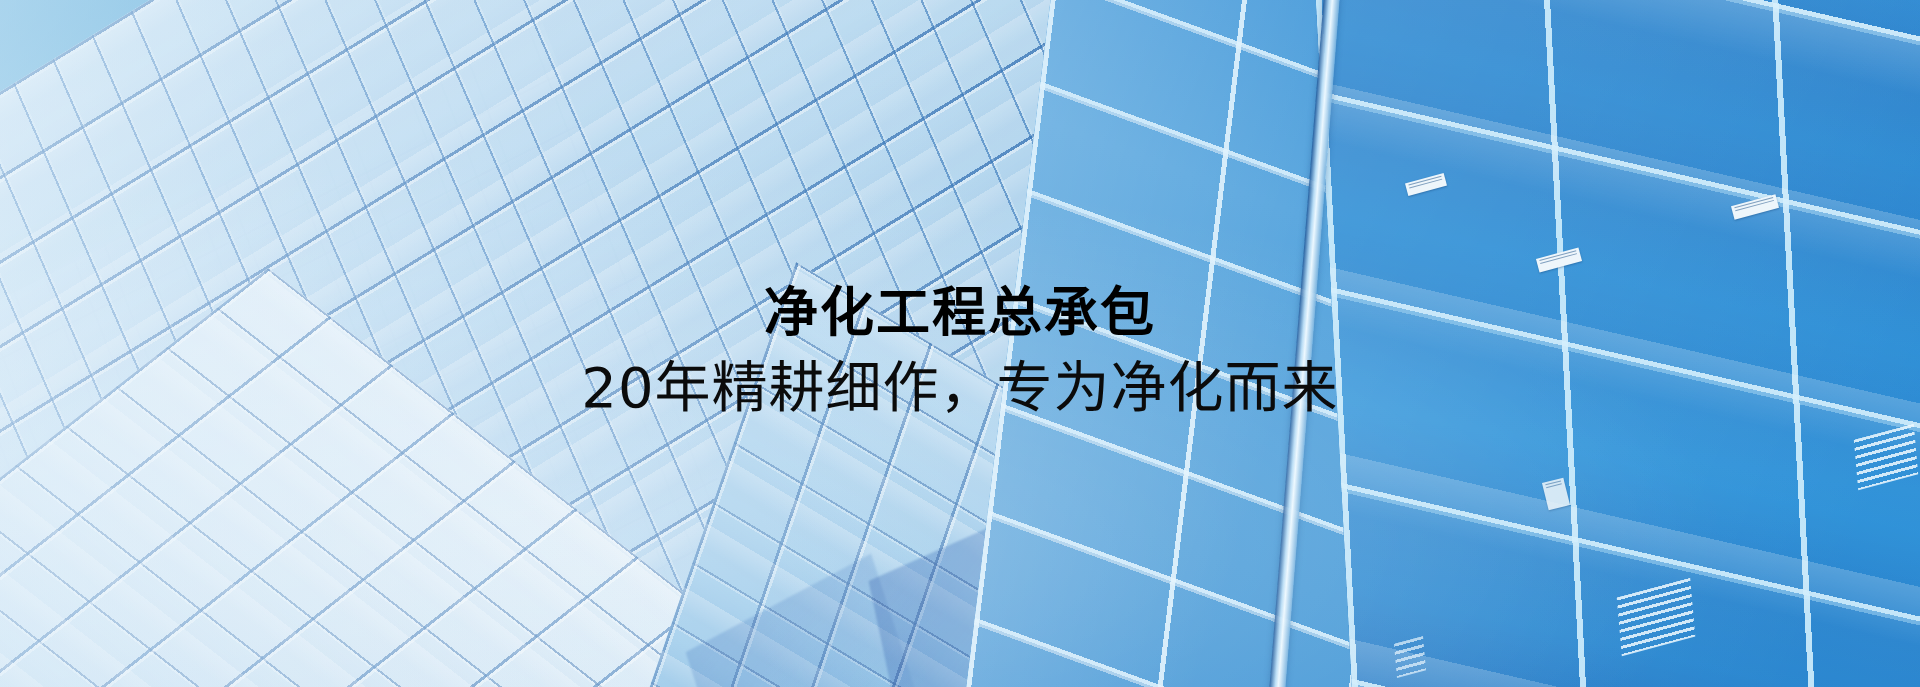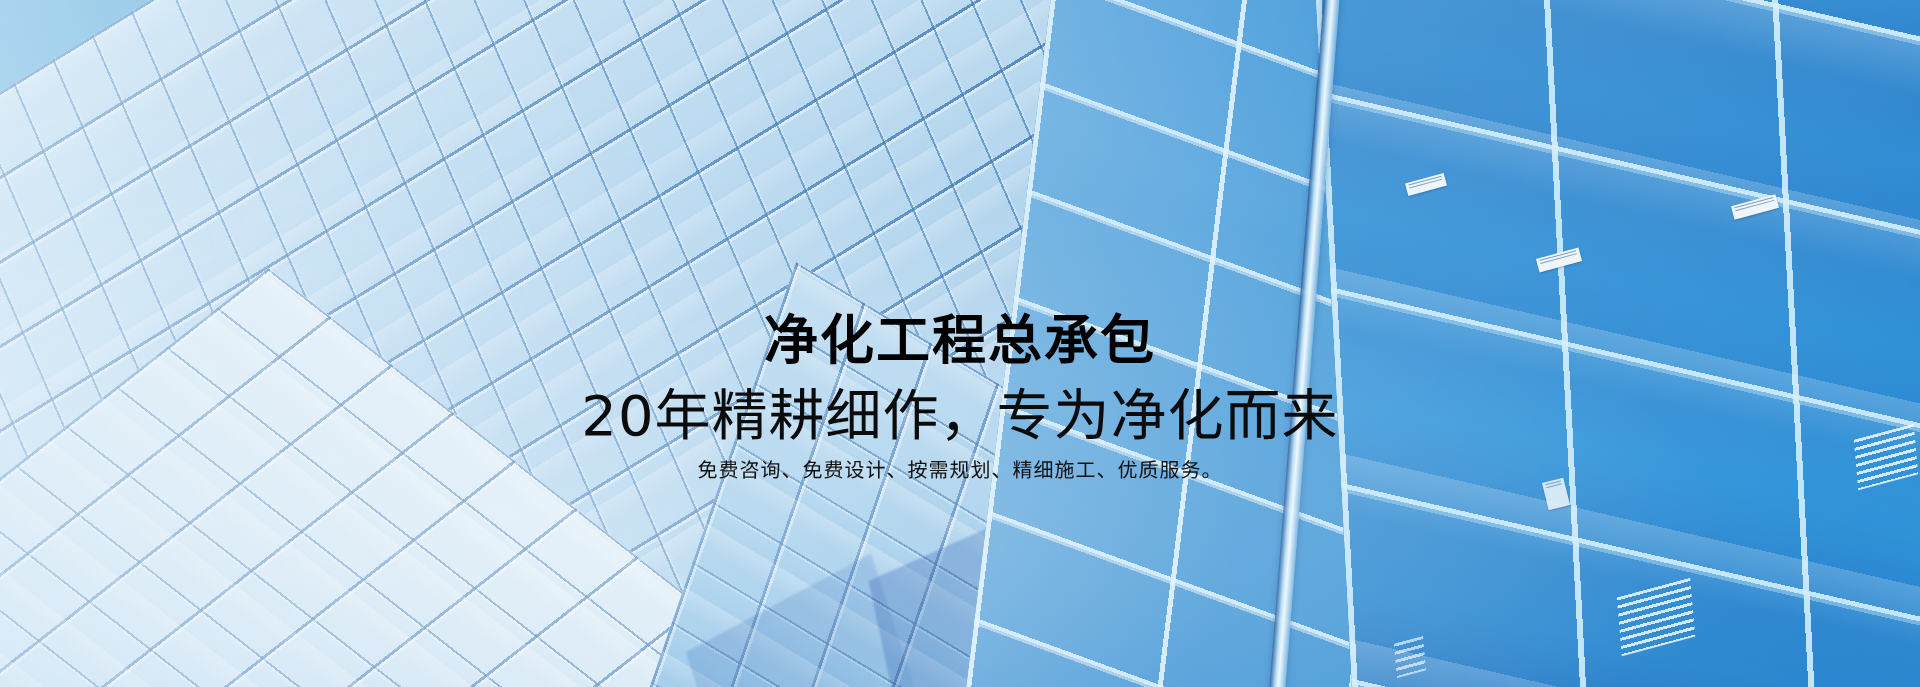--- a/index.html
+++ b/index.html
@@ -308,21 +308,20 @@
 
   
   .copy {
     position: absolute;
     left: 0;
     right: 0;
     top: 282px;
     text-align: center;
     z-index: 30;
     pointer-events: none;
-    margin-top: 28px;
   }
   .headline {
     margin: 0;
     font-size: 54px;
     font-weight: 700;
     line-height: 1.14;
     color: #000000;
     letter-spacing: 2px;
     font-family: "DejaVu Sans", "Liberation Sans", sans-serif;
   }
@@ -410,16 +409,15 @@
 
   <div class="ceil cl1"></div>
   <div class="ceil cl2"></div>
   <div class="ceil cl3"></div>
 
   <div class="haze"></div>
 
   <div class="copy">
     <h1 class="headline">净化工程总承包</h1>
     <h2 class="subhead">20年精耕细作，专为净化而来</h2>
-    <p class="tagline">免费咨询、免费设计、按需规划、精细施工、优质服务。</p>
   </div>
 
 </div>
 
 </body></html>

